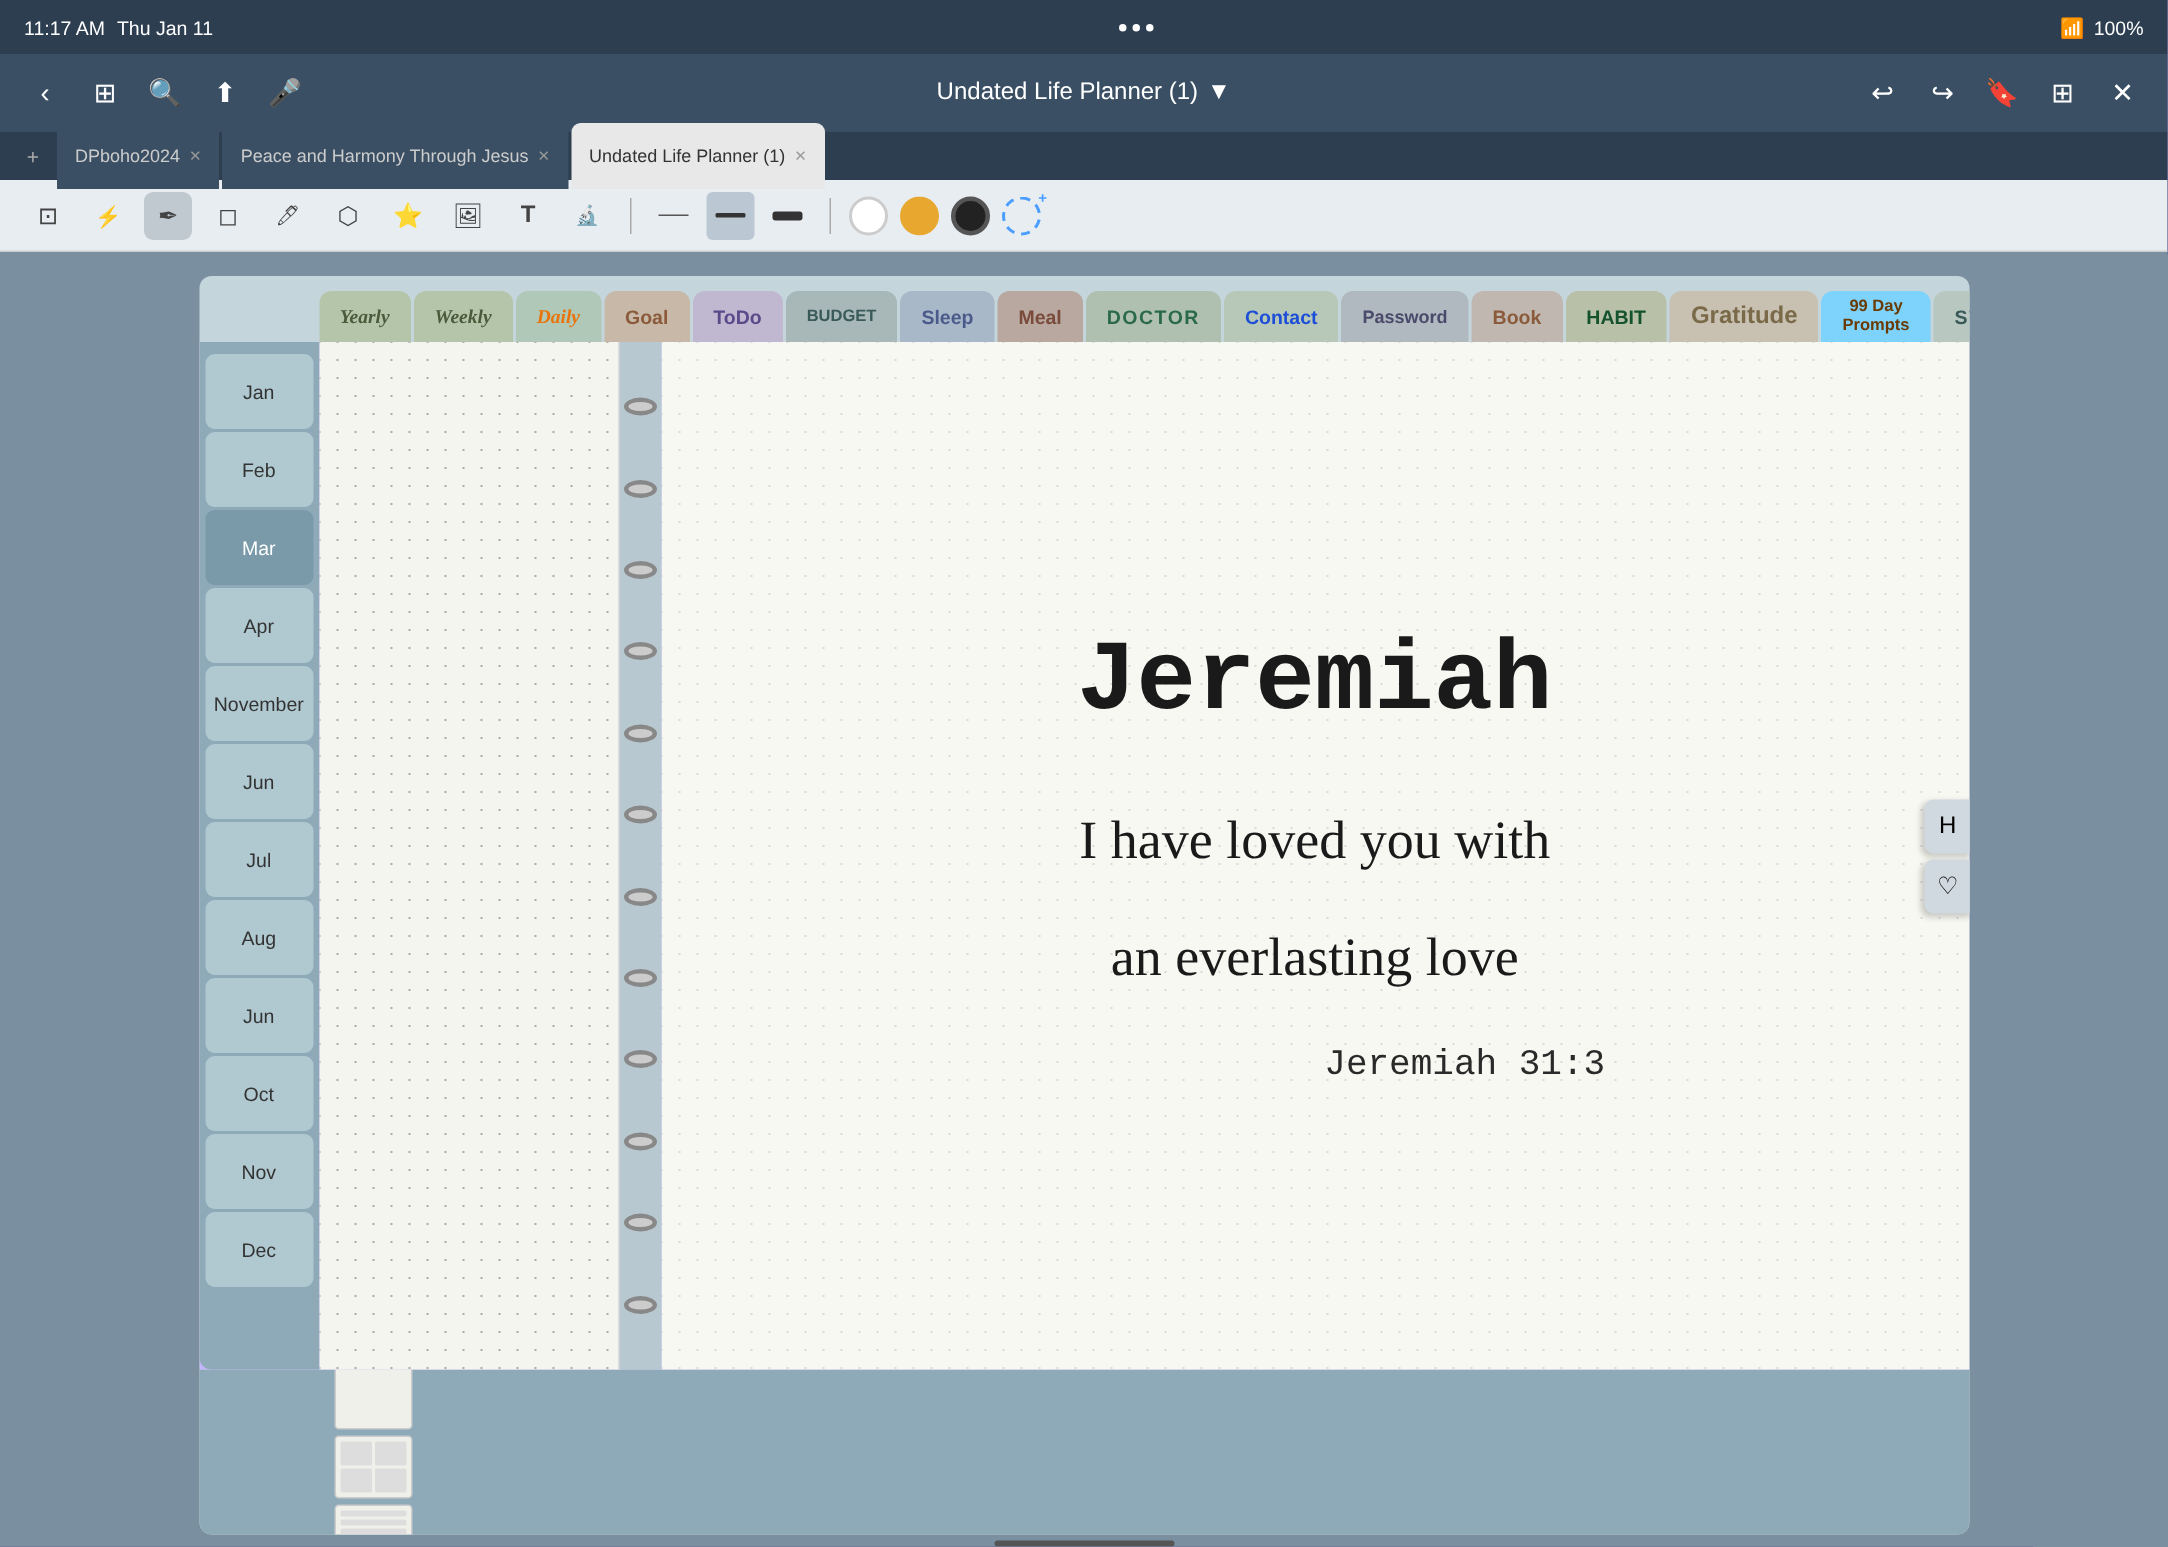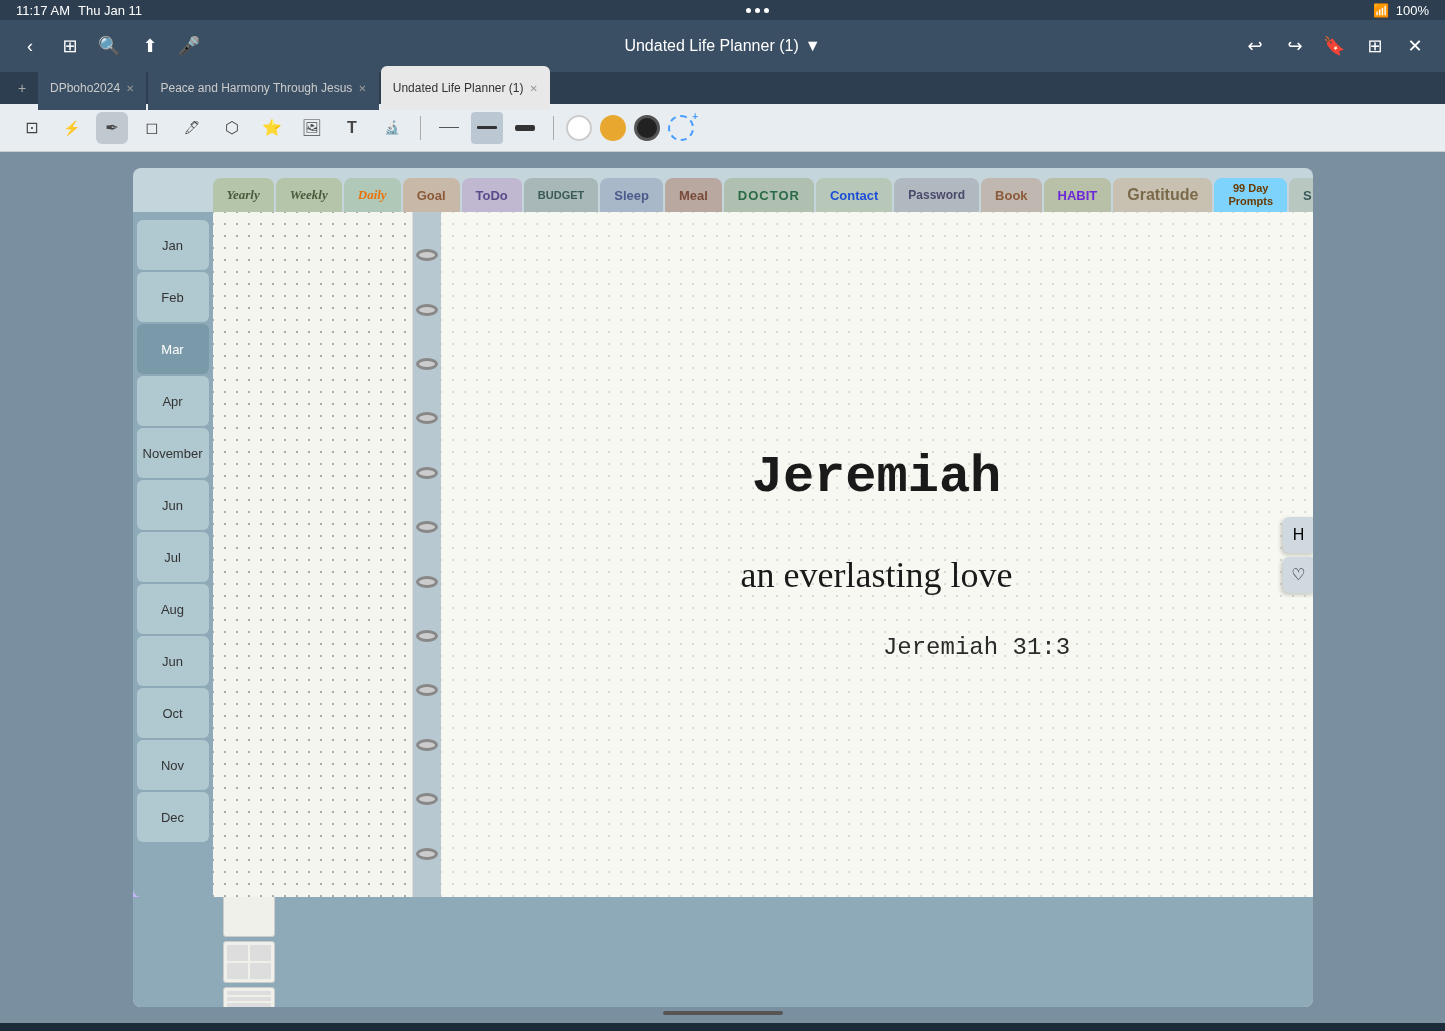--- a/index.html
+++ b/index.html
@@ -6,21 +6,21 @@
     body {
       width: 1445px;
       height: 1031px;
       overflow: hidden;
       font-family: -apple-system, BlinkMacSystemFont, 'Helvetica Neue', sans-serif;
       background: #1c2a3a;
     }
 
     
     #status-bar {
-      height: 20px;
+      height: 36px;
       background: #2c3e50;
       display: flex;
       align-items: center;
       justify-content: space-between;
       padding: 0 16px;
       color: white;
       font-size: 13px;
       font-weight: 500;
     }
     .status-left { display: flex; gap: 8px; align-items: center; }
@@ -175,21 +175,21 @@
     .pt-daily { background: #b0c8b8; color: #e8740a; font-family: Georgia, serif; font-style: italic; }
     .pt-goal { background: #c8b8a8; color: #8a5a3a; }
     .pt-todo { background: #c0b8d0; color: #5a4a8a; }
     .pt-budget { background: #a8b8b8; color: #3a5a5a; font-size: 11px; font-weight: 700; }
     .pt-sleep { background: #a8b8c8; color: #4a5a8a; }
     .pt-meal { background: #b8a8a0; color: #7a4a3a; }
     .pt-doctor { background: #b0c0b0; color: #2a6a4a; font-weight: 700; letter-spacing: 1px; }
     .pt-contact { background: #b8c8b8; color: #1d4ed8; }
     .pt-password { background: #b0b8c0; color: #4a4a6a; font-size: 12px; }
     .pt-book { background: #c0b8b0; color: #8a5a3a; }
-    .pt-habit { background: #b8c0a8; color: #6d28d9; font-weight: 700; }
+    .pt-habit { background: #b8c0a8; color: #14532d; font-weight: 700; }
     .pt-gratitude { background: #c8c0b0; color: #7a6a4a; font-size: 16px; }
     .pt-99day { background: #7dd3fc; color: #6a3a00; font-size: 11px; text-align: center; line-height: 1.2; }
     .pt-story { background: #b8c8c0; color: #3a5a5a; font-weight: 700; letter-spacing: 1px; }
 
     
     #planner-body {
       flex: 1;
       display: flex;
       background: #c4b5fd;
       position: relative;
@@ -273,21 +273,21 @@
 
     
     #bible-content {
       position: relative;
       z-index: 2;
       text-align: center;
       padding: 40px;
     }
     .bible-title {
       font-family: 'Courier New', Courier, monospace;
-      font-size: 52px;
+      font-size: 66px;
       font-weight: 900;
       color: #1a1a1a;
       margin-bottom: 40px;
     }
     .bible-verse {
       font-family: 'Brush Script MT', cursive, Georgia, serif;
       font-size: 36px;
       color: #1a1a1a;
       line-height: 1.6;
       margin-bottom: 20px;
@@ -487,20 +487,21 @@
           <div class="spiral-ring"></div>
           <div class="spiral-ring"></div>
           <div class="spiral-ring"></div>
           <div class="spiral-ring"></div>
         </div>
 
         <div id="right-page">
           <div class="dot-grid"></div>
           <div id="bible-content">
             <div class="bible-title">Jeremiah</div>
+            <div class="bible-verse">I have loved you with</div>
             <div class="bible-verse-line2">an everlasting love</div>
             <div class="bible-ref">Jeremiah 31:3</div>
           </div>
         </div>
 
         <div id="right-side-tabs">
           <div class="side-tab">H</div>
           <div class="side-tab">♡</div>
         </div>
 

